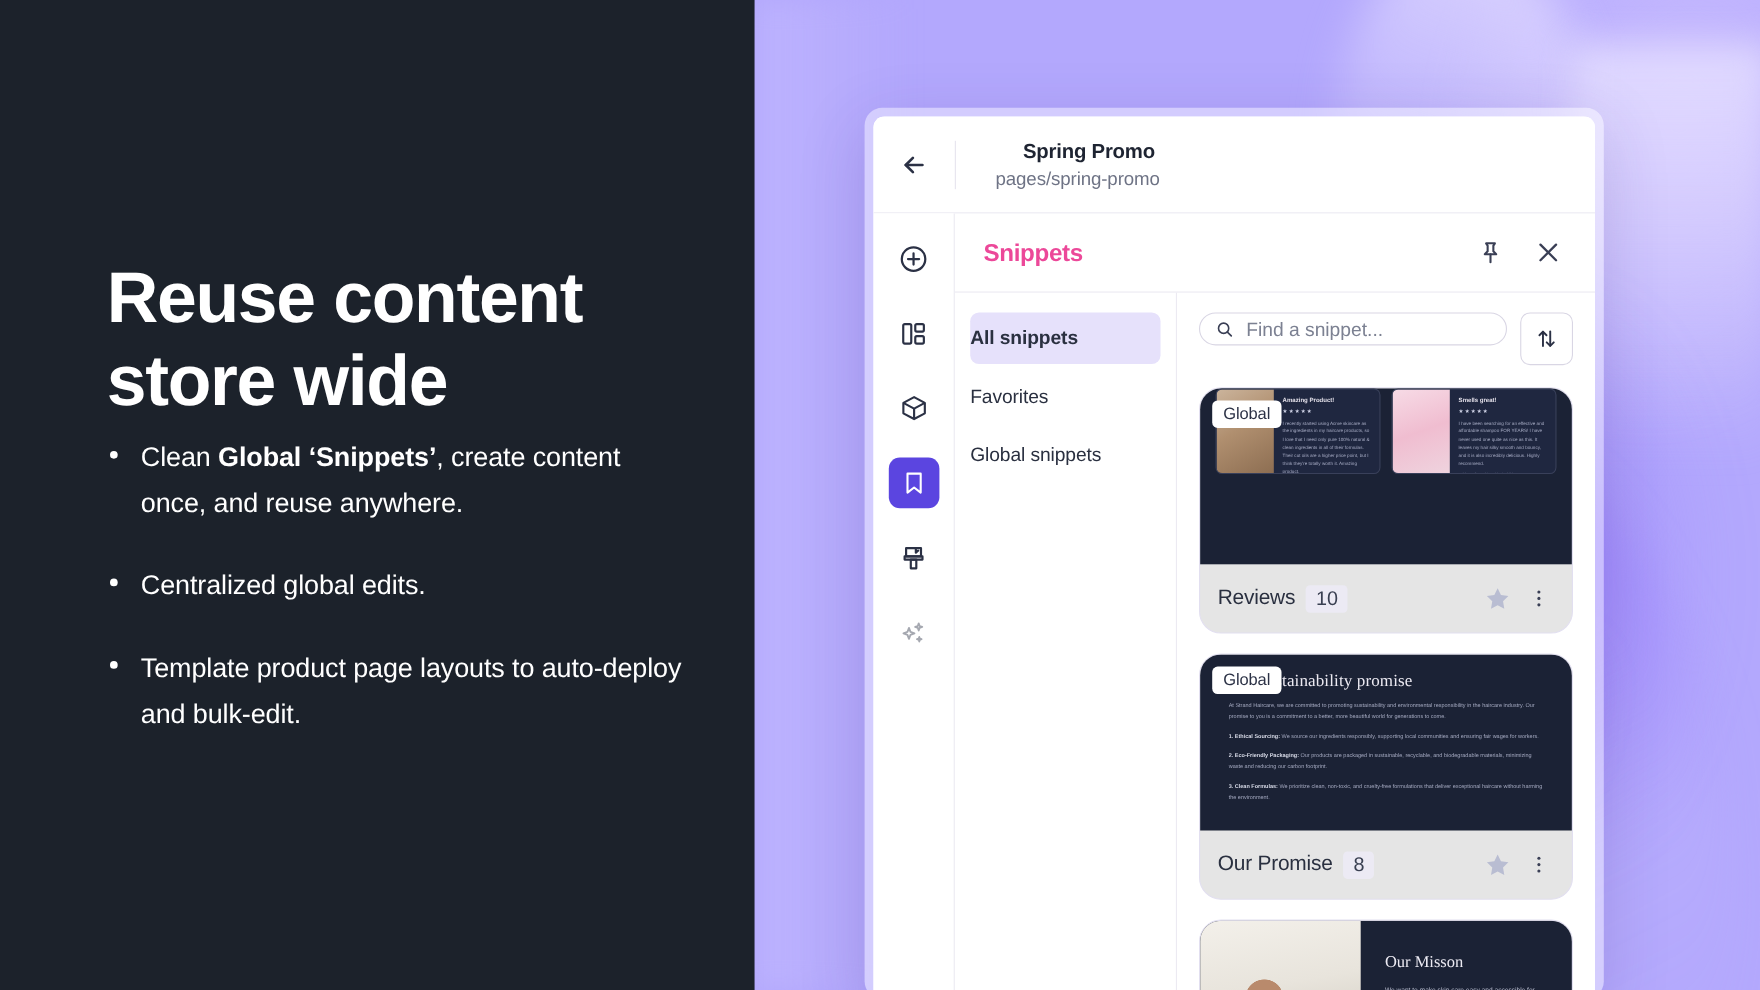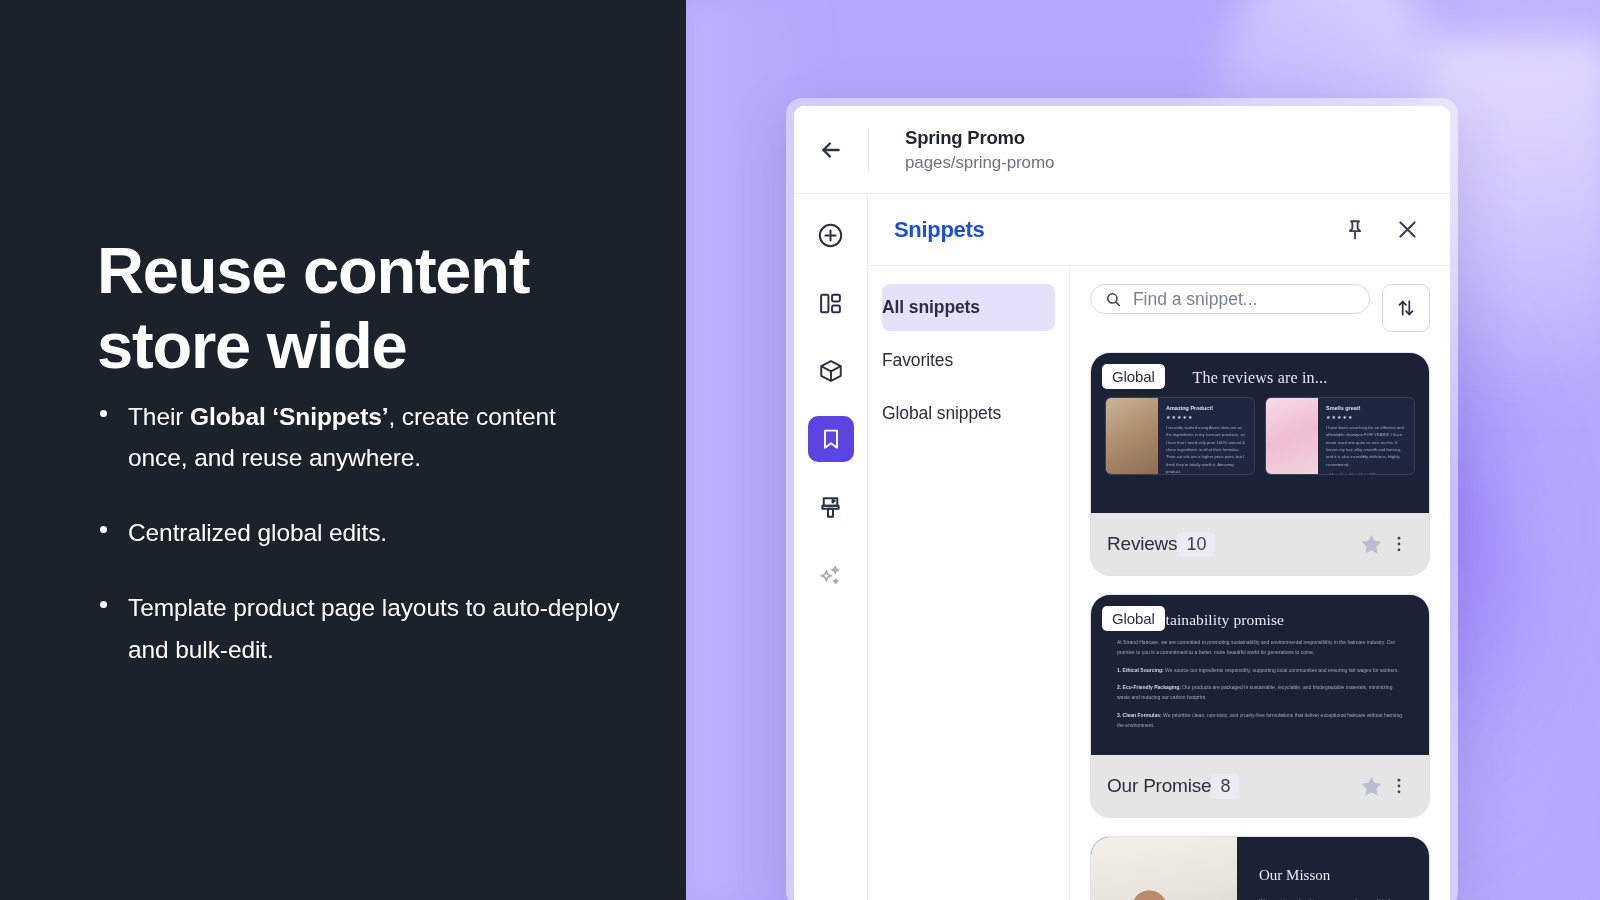--- a/index.html
+++ b/index.html
@@ -89,21 +89,21 @@
   .topbar {
     height:88px; display:flex; align-items:center; flex:none;
     border-bottom:1px solid #eceaf2; background:#fff;
   }
   .back-btn {
     width:74px; height:88px; display:flex; align-items:center; justify-content:center;
     cursor:pointer;
   }
   .divider-v { width:1px; height:44px; background:#e6e4ee; flex:none; }
   .crumb { padding-left:36px; }
-  .crumb-title { font-size:18.5px; font-weight:700; color:#1e2432; letter-spacing:-.2px; line-height:1.25; }
+  .crumb-title { font-size:18.5px; font-weight:700; color:#1e2432; letter-spacing:-.2px; line-height:1.25;margin-left:25px; }
   .crumb-path { font-size:17px; color:#6e7385; margin-top:4px; letter-spacing:-.1px; }
 
   
   .app-body { flex:1; display:flex; min-height:0; }
 
   
   .rail {
     width:74px; flex:none; background:#fff; border-right:1px solid #eceaf2;
     display:flex; flex-direction:column; align-items:center; padding-top:18px;
   }
@@ -113,21 +113,21 @@
   }
   .rail-btn.active { background:#5b45e0; }
   .rail-btn.dim { opacity:.42; }
 
   
   .content { flex:1; display:flex; flex-direction:column; min-width:0; }
   .panel-head {
     height:72px; flex:none; display:flex; align-items:center;
     padding:0 26px 0 26px; border-bottom:1px solid #eceaf2;
   }
-  .panel-title { font-size:22px; font-weight:700; color:#1d4ed8; letter-spacing:-.3px; flex:1; }
+  .panel-title { font-size:22px; font-weight:700; color:#ec4899; letter-spacing:-.3px; flex:1; }
   .head-icon { width:34px; height:34px; display:flex; align-items:center; justify-content:center; cursor:pointer; margin-left:18px; }
 
   .panel-main { flex:1; display:flex; min-height:0; }
 
   
   .navcol {
     width:202px; flex:none; border-right:1px solid #eceaf2;
     padding:18px 14px 0 14px;
   }
   .nav-item {
@@ -158,21 +158,21 @@
     border:1px solid #e2dff0; border-radius:20px; overflow:hidden;
     margin-bottom:18px; background:#e5e5e5;
   }
   .card-preview { position:relative; background:#1b2235; height:160px; overflow:hidden; }
   .badge-global {
     position:absolute; left:11px; top:11px; z-index:4;
     background:#fff; color:#2b3145; font-size:15px; padding:4px 10px;
     border-radius:5px; letter-spacing:-.1px;
   }
   .card-foot {
-    height:62px; display:flex; align-items:center; padding:0 16px; 
+    height:62px; display:flex; align-items:center; padding:0 16px; gap:10px;
   }
   .foot-name { font-size:19px; color:#2a3040; letter-spacing:-.2px; }
   .foot-count {
     font-size:18px; color:#3a4052; background:#eceaf4;
     padding:2px 9px; border-radius:4px;
   }
   .foot-spacer { flex:1; }
   .foot-icon { display:flex; align-items:center; justify-content:center; cursor:pointer; width:28px; }
 
   
@@ -223,21 +223,21 @@
 
 <div class="stage">
 
   <div class="left-pane">
     <div class="headline">Reuse content
 store wide</div>
 
     <div class="bullets">
       <div class="bullet">
         <div class="dot"></div>
-        <div class="btext"><span>Their </span><b>Global ‘Snippets’</b><span>, create content once, and reuse anywhere.</span></div>
+        <div class="btext"><span>Clean </span><b>Global ‘Snippets’</b><span>, create content once, and reuse anywhere.</span></div>
       </div>
       <div class="bullet">
         <div class="dot"></div>
         <div class="btext">Centralized global edits.</div>
       </div>
       <div class="bullet">
         <div class="dot"></div>
         <div class="btext">Template product page layouts to auto-deploy and bulk-edit.</div>
       </div>
     </div>
@@ -357,21 +357,20 @@
                         <polyline points="4.9,8.5 8.4,5 11.9,8.5"></polyline>
                     <line x1="15.6" y1="4.8" x2="15.6" y2="19"></line>
                         <polyline points="12.1,15.5 15.6,19 19.1,15.5"></polyline>
                   </svg>
                 </div>
               </div>
 
               <div class="card">
                 <div class="card-preview">
                   <div class="badge-global">Global</div>
-                  <div class="pv1-title">The reviews are in...</div>
                   <div class="pv1-tiles">
                     <div class="pv1-tile">
                       <div class="pv1-img a"></div>
                       <div class="pv1-body">
                         <div class="pv1-h">Amazing Product!</div>
                         <div class="stars">★★★★★</div>
                         <div class="pv1-p">I recently started using Acme skincare as the ingredients in my haircare products, so I love that I need only pure 100% natural &amp; clean ingredients in all of their formulas. Their cut oils are a higher price point, but I think they're totally worth it. Amazing product.</div>
 
                       </div>
                     </div>

